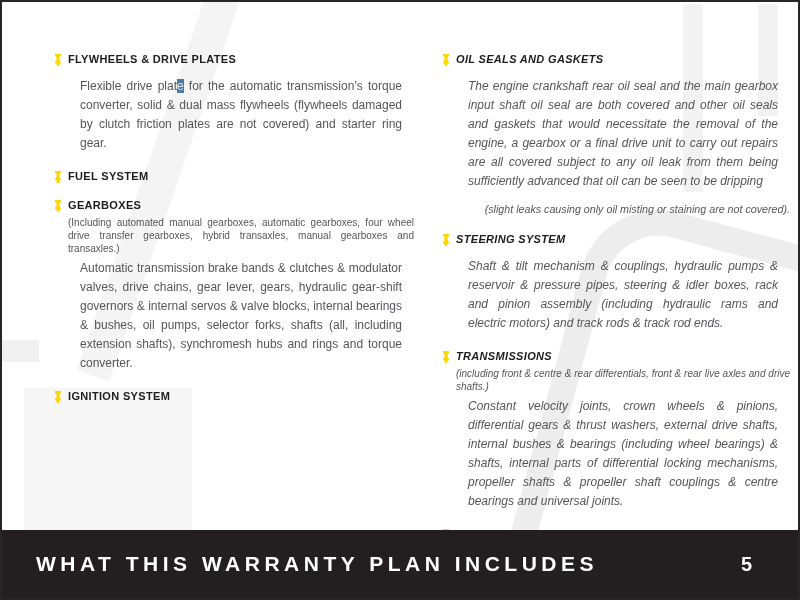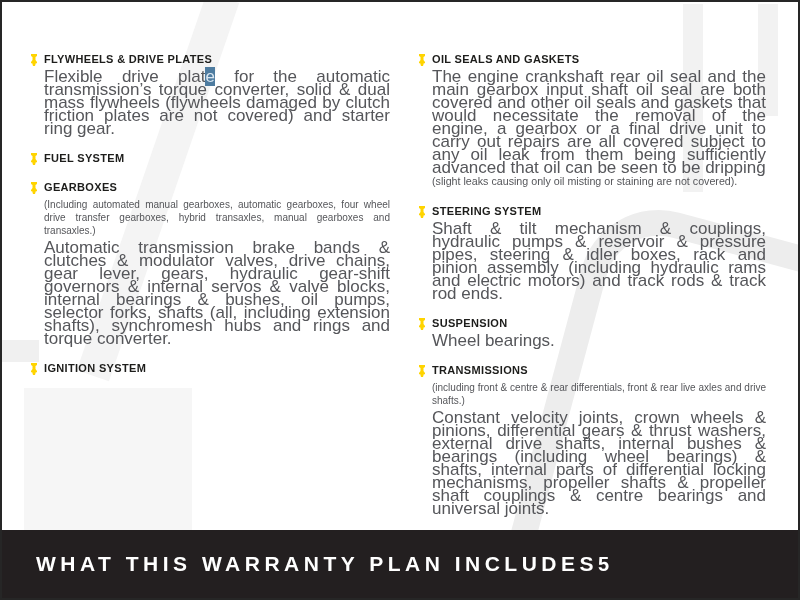--- a/index.html
+++ b/index.html
@@ -13,39 +13,39 @@
   .bg-stripe-left{left:205px; top:-10px; width:34px; height:400px;
     background:#f4f4f4; transform:rotate(19deg); transform-origin:top left;}
   .bg-round-outline{left:600px; top:190px; width:760px; height:760px;
     border:26px solid #ededed; border-radius:80px;
     transform:rotate(15deg); transform-origin:top left;}
   .bg-vband-1{left:681px; top:2px; width:20px; height:188px; background:#f2f2f2;}
   .bg-vband-2{left:756px; top:2px; width:20px; height:112px; background:#f2f2f2;}
   .bg-rect-bl{left:22px; top:386px; width:168px; height:146px; background:#f6f6f6;}
   .bg-notch-left{left:0; top:338px; width:37px; height:22px; background:#f0f0f0;}
 
-  .content{position:absolute; top:51px; left:28px; width:736px; display:flex;}
+  .content{position:absolute; top:51px; left:52px; width:736px; display:flex;}
   .col-left{width:360px; margin-right:28px;}
-  .col-right{width:348px;}
+  .col-right{width:348px;font-style:italic;}
   .sec{position:relative; padding-left:14px; margin-bottom:17px;}
   .bullet{position:absolute; left:0; top:1px; width:8px; height:12px; color:#ffd400;}
   .bullet svg{display:block;}
   .sec-title{margin:0 0 5px 0; font-size:11px; font-weight:bold;
     letter-spacing:.03em; color:#1d1d1b;}
-  .body{margin:0; font-size:17px; line-height:13px; text-align:justify;
+  .body{margin:12px; font-size:12px; line-height:19px; text-align:justify;
     color:#55565a;}
   .note{margin:0 0 4px 0; font-size:10px; line-height:13px; text-align:justify;
     color:#55565a;}
-  .note-after{margin:1px 0 0 0; font-size:10.7px; line-height:13px; color:#55565a;}
+  .note-after{margin:1px 0 0 0; font-size:10.7px; line-height:13px; color:#55565a;text-align:right;}
   .note + .body{margin-top:4px;}
   .sel{background:#4e7ca0; color:#d9e6f1;}
 
   .footer{position:absolute; left:0; right:0; bottom:0; height:68px;
     background:#231f20; color:#ffffff; display:flex; align-items:center;
-    padding:0 46px 0 34px; box-sizing:border-box;}
+    justify-content:space-between; padding:0 46px 0 34px; box-sizing:border-box;}
   .footer-title{font-size:21px; font-weight:bold; letter-spacing:4.5px;}
   .footer-page{font-size:20px; font-weight:bold;}
 </style>
 </head>
 <body>
 
 <div class="page">
 
   <div class="bg bg-stripe-left"></div>
   <div class="bg bg-round-outline"></div>
@@ -115,29 +115,20 @@
       <div class="sec">
         <span class="bullet">
           <svg width="8" height="12" viewBox="0 0 8 12" fill="currentColor">
               <polygon points="1,0 7,0 7,2 5.5,3 5.5,6 7,8 7,9.2 5.8,9.2 5,12 3,12 2.2,9.2 1,9.2 1,8 2.5,6 2.5,3 1,2"></polygon>
             </svg>
         </span>
         <h3 class="sec-title">STEERING SYSTEM</h3>
         <p class="body">Shaft &amp; tilt mechanism &amp; couplings, hydraulic pumps &amp; reservoir &amp; pressure pipes, steering &amp; idler boxes, rack and pinion assembly (including hydraulic rams and electric motors) and track rods &amp; track rod ends.</p>
       </div>
 
-      <div class="sec">
-        <span class="bullet">
-          <svg width="8" height="12" viewBox="0 0 8 12" fill="currentColor">
-              <polygon points="1,0 7,0 7,2 5.5,3 5.5,6 7,8 7,9.2 5.8,9.2 5,12 3,12 2.2,9.2 1,9.2 1,8 2.5,6 2.5,3 1,2"></polygon>
-            </svg>
-        </span>
-        <h3 class="sec-title">SUSPENSION</h3>
-        <p class="body">Wheel bearings.</p>
-      </div>
 
       <div class="sec">
         <span class="bullet">
           <svg width="8" height="12" viewBox="0 0 8 12" fill="currentColor">
               <polygon points="1,0 7,0 7,2 5.5,3 5.5,6 7,8 7,9.2 5.8,9.2 5,12 3,12 2.2,9.2 1,9.2 1,8 2.5,6 2.5,3 1,2"></polygon>
             </svg>
         </span>
         <h3 class="sec-title">TRANSMISSIONS</h3>
         <p class="note">(including front &amp; centre &amp; rear differentials, front &amp; rear live axles and drive shafts.)</p>
         <p class="body">Constant velocity joints, crown wheels &amp; pinions, differential gears &amp; thrust washers, external drive shafts, internal bushes &amp; bearings (including wheel bearings) &amp; shafts, internal parts of differential locking mechanisms, propeller shafts &amp; propeller shaft couplings &amp; centre bearings and universal joints.</p>

